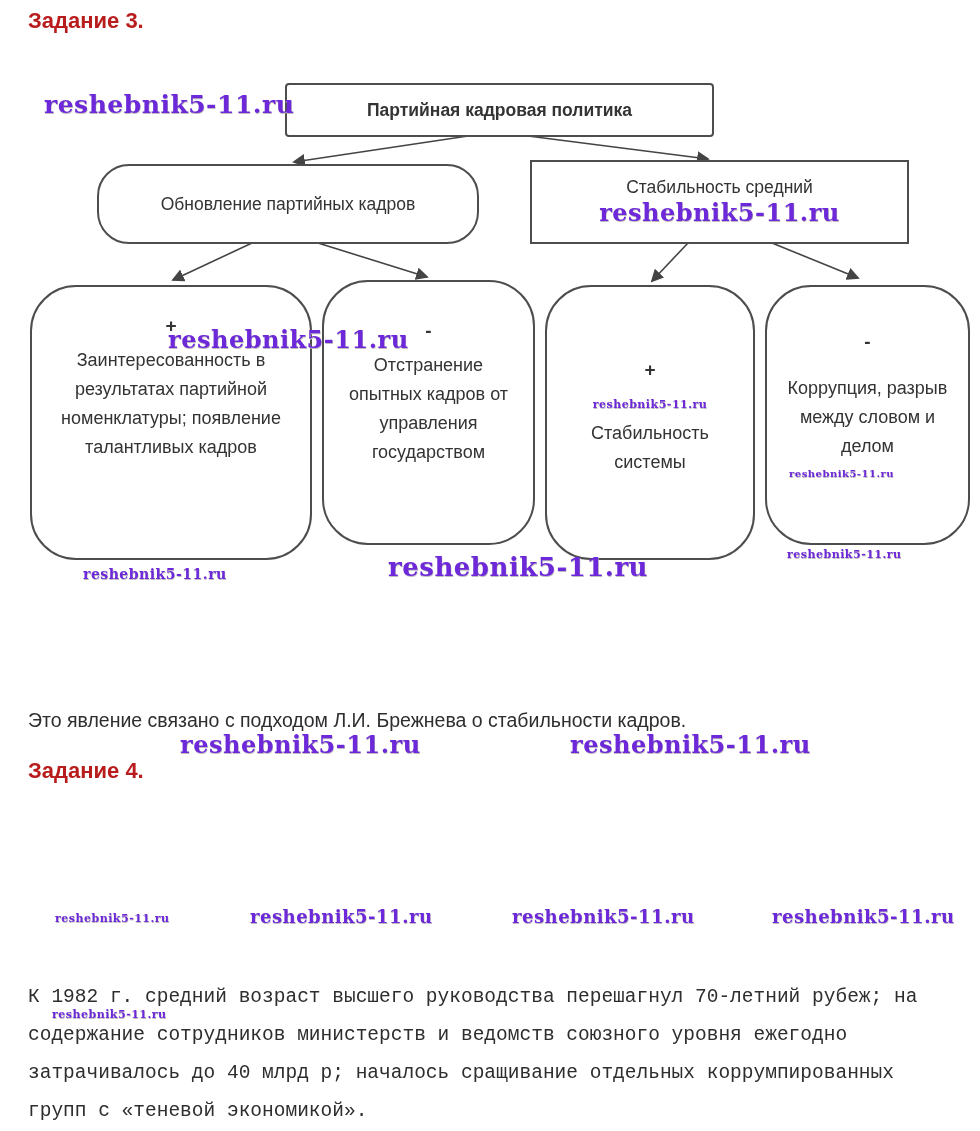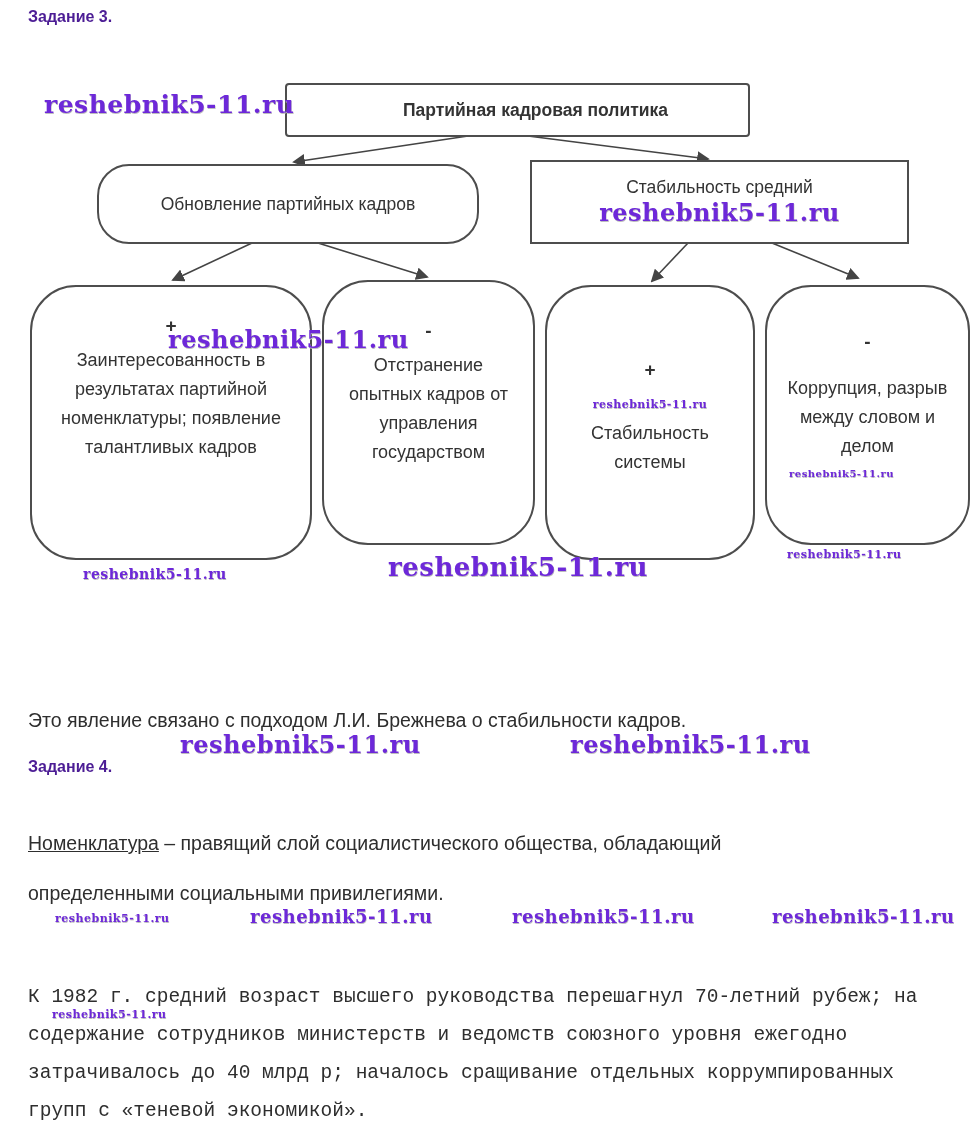--- a/index.html
+++ b/index.html
@@ -1,21 +1,21 @@
 <!DOCTYPE html>
 <html><head>
 <meta charset="utf-8">
 <style>
   html,body{margin:0;padding:0;background:#ffffff;}
   #page{
     position:relative;width:980px;height:1131px;background:#ffffff;
     font-family:"Liberation Sans",sans-serif;color:#333;overflow:hidden;
   }
   .abs{position:absolute;}
-  .heading{font-weight:bold;font-size:16px;color:#4c1d95;}
+  .heading{font-weight:bold;font-size:22px;color:#b91c1c;}
   .box{
     position:absolute;border:2px solid #4d4d4d;background:#fff;
     display:flex;flex-direction:column;align-items:center;justify-content:center;
     text-align:center;color:#333;
   }
   .box.root{border-radius:4px;font-weight:bold;font-size:17.5px;}
   .box.branch{font-size:17.5px;}
   .leaf{
     position:absolute;border:2px solid #4d4d4d;border-radius:46px;background:#fff;
     display:flex;flex-direction:column;align-items:center;justify-content:flex-start;
@@ -47,21 +47,21 @@
       </marker>
     </defs>
     <line x1="468" y1="136" x2="294" y2="162" stroke="#444" stroke-width="1.6" marker-end="url(#arrow)"></line>
     <line x1="528" y1="136" x2="708" y2="159" stroke="#444" stroke-width="1.6" marker-end="url(#arrow)"></line>
     <line x1="252" y1="243" x2="173" y2="280" stroke="#444" stroke-width="1.6" marker-end="url(#arrow)"></line>
     <line x1="318" y1="243" x2="427" y2="277" stroke="#444" stroke-width="1.6" marker-end="url(#arrow)"></line>
     <line x1="688" y1="243" x2="652" y2="281" stroke="#444" stroke-width="1.6" marker-end="url(#arrow)"></line>
     <line x1="772" y1="243" x2="858" y2="278" stroke="#444" stroke-width="1.6" marker-end="url(#arrow)"></line>
   </svg>
 
-  <div class="box root" style="left:285px;top:83px;width:425px;height:50px;padding-left:36px;">
+  <div class="box root" style="left:285px;top:83px;width:425px;height:50px;">
     <span>Партийная кадровая политика</span>
   </div>
 
   <div class="box branch" style="left:97px;top:164px;width:378px;height:76px;border-radius:32px;">
     <span>Обновление партийных кадров</span>
   </div>
 
   <div class="box branch" style="left:530px;top:160px;width:375px;height:80px;">
     <span>Стабильность средний</span>
     <span class="wm inline" style="font-size:24px;">reshebnik5-11.ru</span>
@@ -100,19 +100,16 @@
   <span class="wm" style="left:250px;top:906px;font-size:18px;">reshebnik5-11.ru</span>
   <span class="wm" style="left:512px;top:906px;font-size:18px;">reshebnik5-11.ru</span>
   <span class="wm" style="left:772px;top:906px;font-size:18px;">reshebnik5-11.ru</span>
   <span class="wm" style="left:52px;top:1008px;font-size:11px;">reshebnik5-11.ru</span>
 
 
   <div class="para" style="left:28px;top:700px;width:900px;">Это явление связано с подходом Л.И. Брежнева о стабильности кадров.</div>
 
   <div class="abs heading" style="left:28px;top:758px;">Задание 4.</div>
 
-  <div class="para" style="left:28px;top:818px;width:830px;line-height:50px;">
-    <span class="underline">Номенклатура</span><span> – правящий слой социалистического общества, обладающий определенными социальными привилегиями.</span>
-  </div>
 
   <div class="para" style="left:28px;top:978px;width:920px;line-height:38px;font-family:Liberation Mono, monospace;">К 1982 г. средний возраст высшего руководства перешагнул 70-летний рубеж; на содержание сотрудников министерств и ведомств союзного уровня ежегодно затрачивалось до 40 млрд р; началось сращивание отдельных коррумпированных групп с «теневой экономикой».</div>
 
 </div>
 
 </body></html>

